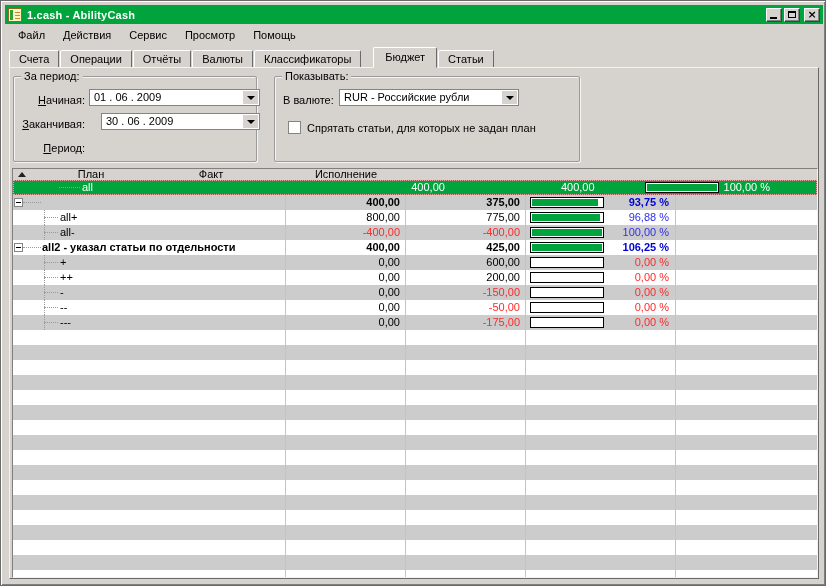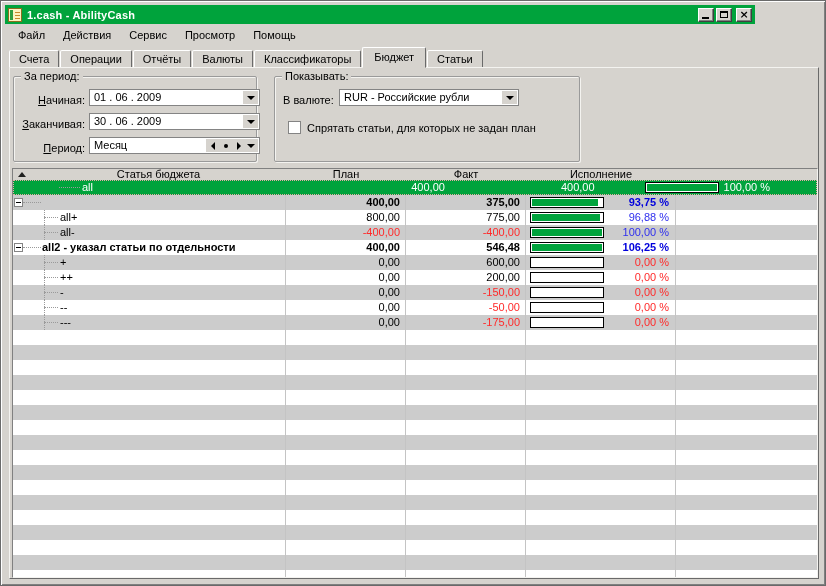--- a/index.html
+++ b/index.html
@@ -5,21 +5,21 @@
   :root{
     --green:#00a33c; --bg:#d6d3ce; --stripe:#cccccc; --red:#ff2a2a; --blue:#0000dc;
     --dark:#404040; --mid:#848484; --lite:#f2f1ee;
   }
   *{margin:0;padding:0;box-sizing:border-box;}
   body{background:#808080;font-family:"Liberation Sans",sans-serif;font-size:11px;color:#000;}
   .window{position:relative;width:826px;height:586px;background:var(--bg);
     border:1px solid #6a6a6a;
     box-shadow:inset 1px 1px 0 #ffffff, inset -1px -1px 0 #808080;}
   
-  .titlebar{position:absolute;left:4px;top:4px;width:750px;height:19px;background:var(--green);
+  .titlebar{position:absolute;left:4px;top:4px;width:818px;height:19px;background:var(--green);
     display:flex;align-items:center;padding-left:3px;}
   .app-icon{width:14px;height:14px;background:#fdf3c0;border:1px solid #8a6d1f;position:relative;flex:0 0 14px;}
   .app-icon .strip{position:absolute;left:1px;top:1px;width:3px;height:10px;background:#2f9e3f;}
   .app-icon .l1{position:absolute;left:6px;top:3px;width:5px;height:1px;background:#c8882a;}
   .app-icon .l2{position:absolute;left:6px;top:6px;width:5px;height:1px;background:#c8882a;}
   .app-icon .l3{position:absolute;left:6px;top:9px;width:5px;height:1px;background:#c8882a;}
   .title-text{color:#fff;font-weight:bold;margin-left:5px;letter-spacing:.2px;}
   .win-controls{margin-left:auto;display:flex;gap:2px;padding-right:3px;}
   .win-btn{width:16px;height:14px;background:var(--bg);border:1px solid;
     border-color:#ffffff #404040 #404040 #ffffff;box-shadow:inset -1px -1px 0 #808080;
@@ -28,21 +28,21 @@
   .glyph-min{position:absolute;left:3px;bottom:2px;width:7px;height:2px;background:#000;}
   .glyph-max{width:8px;height:7px;border:1px solid #000;border-top-width:2px;}
   .glyph-x{font-size:11px;font-weight:bold;line-height:10px;font-family:"DejaVu Sans",sans-serif;}
   
   .menubar{position:absolute;left:4px;top:24px;width:818px;height:20px;display:flex;align-items:center;padding-left:4px;}
   .menu-item{padding:2px 9px;cursor:default;}
   
   .tabstrip{position:absolute;left:8px;top:46px;width:810px;height:21px;display:flex;align-items:flex-end;}
   .tab{height:18px;line-height:16px;padding:0 9px;background:var(--bg);border:1px solid;
     border-color:#ffffff #6a6a6a transparent #ffffff;border-radius:2px 2px 0 0;margin-right:1px;position:relative;}
-  .tab.active{height:21px;line-height:19px;z-index:3;padding:0 11px;border-bottom:1px solid var(--bg);}
+  .tab.active{height:21px;line-height:19px;z-index:3;padding:0 11px;border-bottom:1px solid var(--bg);margin-left:11px;}
   
   .tabpage{position:absolute;left:8px;top:66px;width:810px;height:512px;background:var(--bg);
     border:1px solid;border-color:#f4f3f0 #6a6a6a #6a6a6a #f4f3f0;}
   
   .groupbox{position:absolute;border:1px solid #9a9a9a;border-radius:2px;
     box-shadow:inset 1px 1px 0 #f4f3f0, 1px 1px 0 #f4f3f0;}
   .gb-period{left:3px;top:8px;width:244px;height:86px;}
   .gb-show{left:264px;top:8px;width:306px;height:86px;}
   .gb-title{position:absolute;top:-7px;left:7px;background:var(--bg);padding:0 3px;}
   .field-row{position:absolute;height:17px;display:flex;align-items:flex-end;}
@@ -145,44 +145,29 @@
         <span class="f-label mnemonic" style="width:65px;">Начиная:</span>
         <div class="combo" style="margin-left:4px;flex:1;">
           <span>01 . 06 . 2009</span>
           <span class="combo-arrow-btn">
               <span class="tri-down"></span>
             </span>
         </div>
       </div>
       <div class="field-row" style="left:6px;top:36px;width:240px;">
         <span class="f-label mnemonic" style="width:65px;margin-top:29px;">Заканчивая:</span>
-        <div class="combo" style="margin-left:4px;flex:1;">
+        <div class="combo" style="margin-left:16px;flex:1;">
           <span>30 . 06 . 2009</span>
           <span class="combo-arrow-btn">
               <span class="tri-down"></span>
             </span>
         </div>
       </div>
       <div class="field-row" style="left:6px;top:60px;width:240px;">
         <span class="f-label mnemonic" style="width:65px;">Период:</span>
-        <div class="combo" style="margin-left:4px;flex:1;">
-          <span>Месяц</span>
-          <span class="spin-btn" style="right:40px;">
-              <span class="tri-left"></span>
-            </span>
-          <span class="spin-btn" style="right:27px;">
-              <span class="dot"></span>
-            </span>
-          <span class="spin-btn" style="right:14px;">
-              <span class="tri-right"></span>
-            </span>
-          <span class="combo-arrow-btn">
-              <span class="tri-down"></span>
-            </span>
-        </div>
       </div>
     </div>
 
     <div class="groupbox gb-show">
       <span class="gb-title">Показывать:</span>
       <div class="field-row" style="left:8px;top:12px;width:236px;">
         <span class="f-label" style="width:52px;text-align:left;">В валюте:</span>
         <div class="combo" style="margin-left:4px;flex:1;">
           <span>RUR - Российские рубли</span>
           <span class="combo-arrow-btn">
@@ -194,21 +179,20 @@
         <span class="checkbox"></span>
         <span>Спрятать статьи, для которых не задан план</span>
       </div>
     </div>
 
     <div class="grid">
       <div class="grid-header">
         <div class="gh c0">
             <span class="sort-up"></span>
           </div>
-        <div class="gh c1">Статья бюджета</div>
         <div class="gh c2">План</div>
         <div class="gh c3">Факт</div>
         <div class="gh c4">Исполнение</div>
         <div class="gh c5"></div>
       </div>
       <div class="grid-body">
           <div class="t-row selected">
             <div class="cell art">
               <div class="tree-stub" style="left: 6px; width: 21px;"></div>
               <div class="art-label" style="left: 29px;">all</div>
@@ -274,21 +258,21 @@
           </div>
           <div class="t-row bold">
             <div class="cell art">
               <div class="expander">
                 <div class="minus"></div>
               </div>
               <div class="tree-stub" style="left: 10px; width: 18px;"></div>
               <div class="art-label" style="left: 29px;">all2 - указал статьи по отдельности</div>
             </div>
             <div class="cell num">400,00</div>
-            <div class="cell num">546,48</div>
+            <div class="cell num">425,00</div>
             <div class="cell exec">
               <div class="bar">
                 <div class="bar-fill" style="width: 100%;"></div>
               </div>
               <div class="pct pct-parent">106,25 %</div>
             </div>
             <div class="cell rest"></div>
           </div>
           <div class="t-row stripe">
             <div class="cell art">

